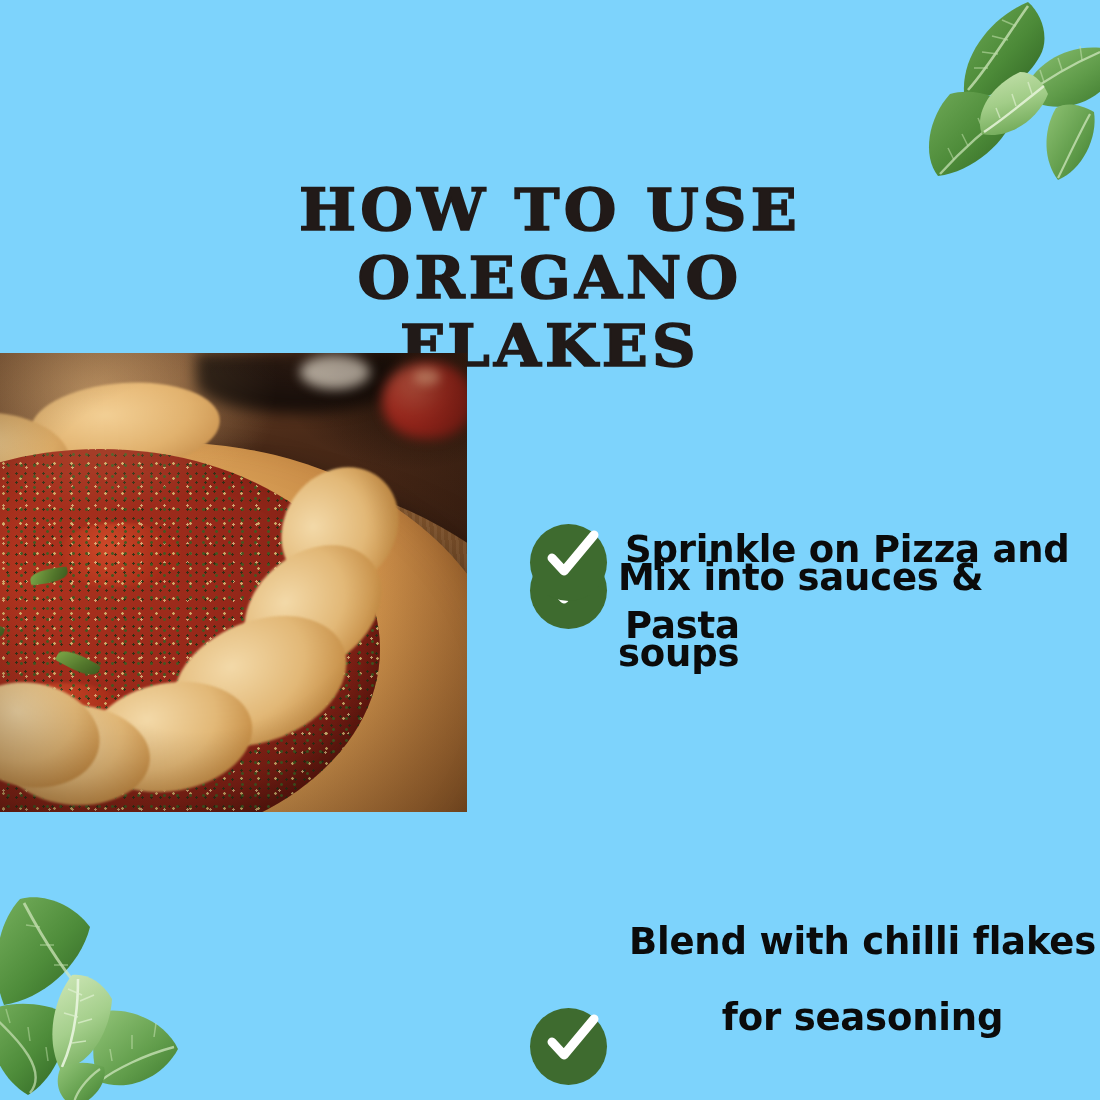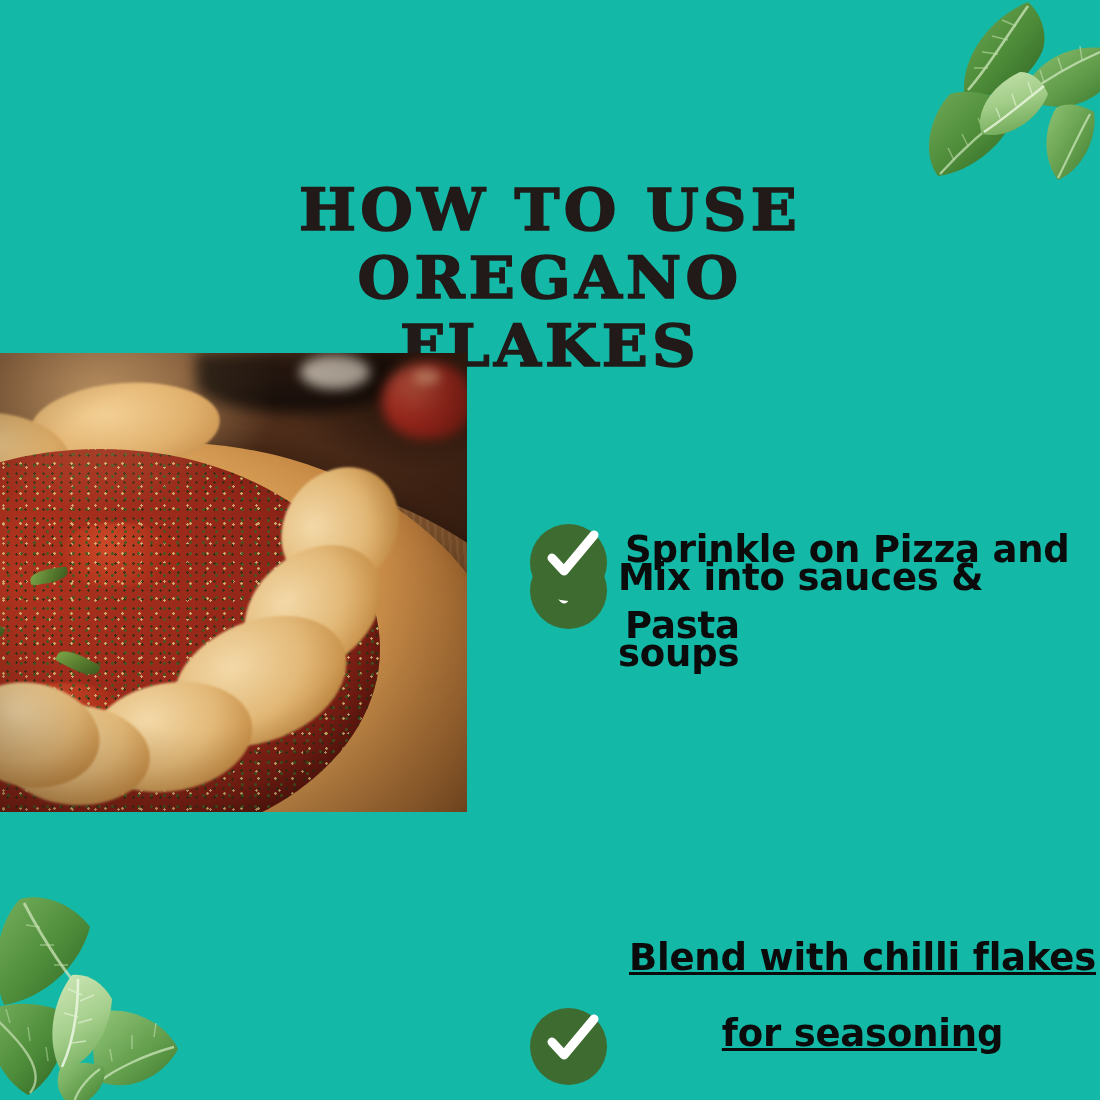--- a/index.html
+++ b/index.html
@@ -10,21 +10,21 @@
     width: 1100px;
     height: 1100px;
     background: #FCF7D7;
     font-family: "Liberation Sans", sans-serif;
     overflow: hidden;
   }
   .poster {
     position: relative;
     width: 1100px;
     height: 1100px;
-    background: #14b8a6;
+    background: #7dd3fc;
     overflow: hidden;
   }
 
   
   .title-block {
     position: absolute;
     left: 120px;
     top: 176px;
     width: 860px;
     text-align: center;
@@ -254,21 +254,21 @@
   .row-1 .check-badge { left: 2px;  top: 12px; }
   .row-1 .bullet-text { margin-left: 97px; width: 470px; }
 
   .row-2 .check-badge { left: 2px;  top: 192px; }
   .row-2 .bullet-text { margin-left: 90px; width: 482px; }
 
   .row-3 .check-badge { left: 2px;  top: 344px; }
   .row-3 .bullet-text { margin-left: 97px; width: 475px; text-align: center; }
 
   .row-2 .bullet-text { position: relative; top: 180px; }
-  .row-3 .bullet-text { position: relative; top: 256px; text-decoration: underline; }
+  .row-3 .bullet-text { position: relative; top: 240px; }
 
   
   .mint {
     position: absolute;
     pointer-events: none;
   }
   .mint-tr { right: -6px; top: -10px; width: 190px; height: 200px; }
   .mint-bl { left: -14px; bottom: -8px; width: 205px; height: 225px; }
 </style>
 </head>

